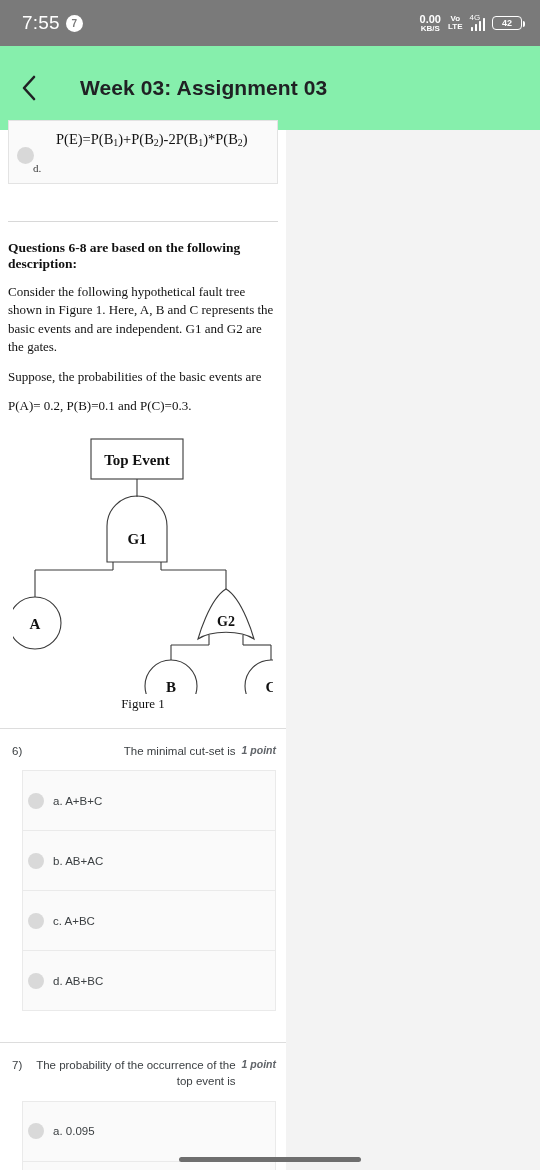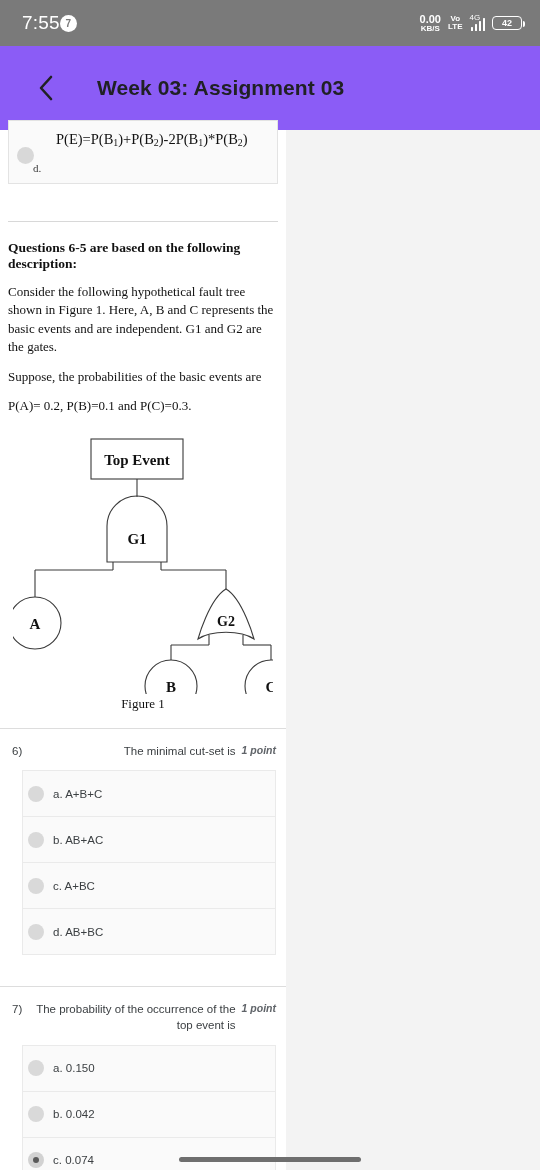--- a/index.html
+++ b/index.html
@@ -13,21 +13,21 @@
 
   
   .statusbar{
     height:46px; width:540px;
     background:#7a7a7a;
     display:flex; align-items:center;
     padding:0 22px;
     color:#ffffff;
     position:relative;
   }
-  .sb-left{ display:flex; align-items:center; gap:0;text-align:center; }
+  .sb-left{ display:flex; align-items:center; gap:6px;text-align:center; }
   .sb-time{ font-size:19px; letter-spacing:.2px; }
   .sb-badge{
     width:17px;height:17px;border-radius:50%;
     background:#ffffff; color:#7a7a7a;
     font-size:10px; font-weight:bold;
     display:flex;align-items:center;justify-content:center;
   }
   .sb-right{
     position:absolute; right:18px; top:0; height:46px;
     display:flex; align-items:center; gap:7px;
@@ -51,22 +51,22 @@
     display:flex;align-items:center;justify-content:center;
     font-size:9px; font-weight:bold; position:relative;
   }
   .battery:after{
     content:""; position:absolute; right:-4px; top:4px;
     width:2.5px;height:6px;background:#fff;border-radius:0 2px 2px 0;
   }
 
   
   .appbar{
-    height:84px; width:540px; background:#8b5cf6;
-    display:flex; align-items:center; padding:0 29px;
+    height:84px; width:540px; background:#86efac;
+    display:flex; align-items:center; padding:0 12px;
     position:relative;
   }
   .backbtn{
     width:34px;height:40px; display:flex;align-items:center;justify-content:center;
     cursor:pointer;
   }
   .apptitle{
     font-size:21px; font-weight:bold; color:#202124;
     margin-left:34px; letter-spacing:.1px;
   }
@@ -113,21 +113,21 @@
   
   .qblock{ padding:14px 0 0 0; }
   .qhead{ display:flex; padding:0 10px 0 12px; align-items:flex-start; }
   .qnum{ font-size:11.5px; color:#3c4043; width:17px; flex:none; line-height:1.42;}
   .qtext{ font-size:11.5px; color:#3c4043; line-height:1.42; flex:1; padding-right:6px;text-align:right;}
   .qpoint{ font-size:10.5px; font-style:italic; font-weight:bold; color:#5f6368; white-space:nowrap; margin-top:1px; }
 
   .options{ margin:11px 10px 0 22px; }
   .optcard{
     border:1px solid #eaeaea; background:#fafafa;
-    height:47px; display:flex; align-items:center;
+    height:61px; display:flex; align-items:center;
     padding-left:8px; margin-top:-1px;
   }
   .optcard:first-child{ margin-top:0; }
   .radio{
     width:16px;height:16px;border-radius:50%;
     background:#d9d9d9; flex:none; margin-left:-3px;
     display:flex; align-items:center; justify-content:center;
   }
   .radio.sel{ background:#d2d2d2; }
   .radio.sel:after{
@@ -189,21 +189,21 @@
     <div class="opt-partial">
       <div class="stub"></div>
       <div class="radio"></div>
       <div class="optlabel">d.</div>
       <div class="formula"><span>P(E)=P(B</span><span class="sub">1</span><span>)+P(B</span><span class="sub">2</span><span>)-2P(B</span><span class="sub">1</span><span>)*P(B</span><span class="sub">2</span><span>)</span></div>
     </div>
 
     <div class="hr-thin"></div>
 
     <div class="desc">
-      <h3>Questions 6-5 are based on the following description:</h3>
+      <h3>Questions 6-8 are based on the following description:</h3>
       <p>Consider the following hypothetical fault tree shown in Figure 1. Here, A, B and C represents the basic events and are independent. G1 and G2 are the gates.</p>
       <p>Suppose, the probabilities of the basic events are</p>
       <p>P(A)= 0.2, P(B)=0.1 and P(C)=0.3.</p>
     </div>
 
     <div class="figwrap">
       <svg width="260" height="260" viewBox="0 0 260 260">
         <g fill="none" stroke="#3a3a3a" stroke-width="1.1">
 
           <rect x="78" y="5" width="92" height="40"></rect>
@@ -278,21 +278,21 @@
 
     <div class="qblock">
       <div class="qhead">
         <div class="qnum">7)</div>
         <div class="qtext">The probability of the occurrence of the top event is</div>
         <div class="qpoint">1 point</div>
       </div>
       <div class="options">
         <div class="optcard">
           <span class="radio"></span>
-          <span class="optlbl">a. 0.150</span>
+          <span class="optlbl">a. 0.095</span>
         </div>
         <div class="optcard">
           <span class="radio"></span>
           <span class="optlbl">b. 0.042</span>
         </div>
         <div class="optcard">
           <span class="radio sel"></span>
           <span class="optlbl">c. 0.074</span>
         </div>
 

